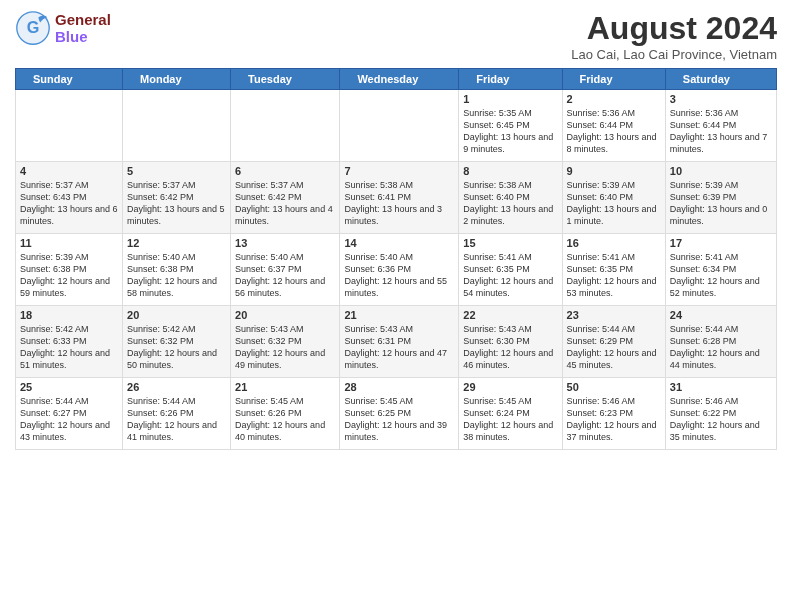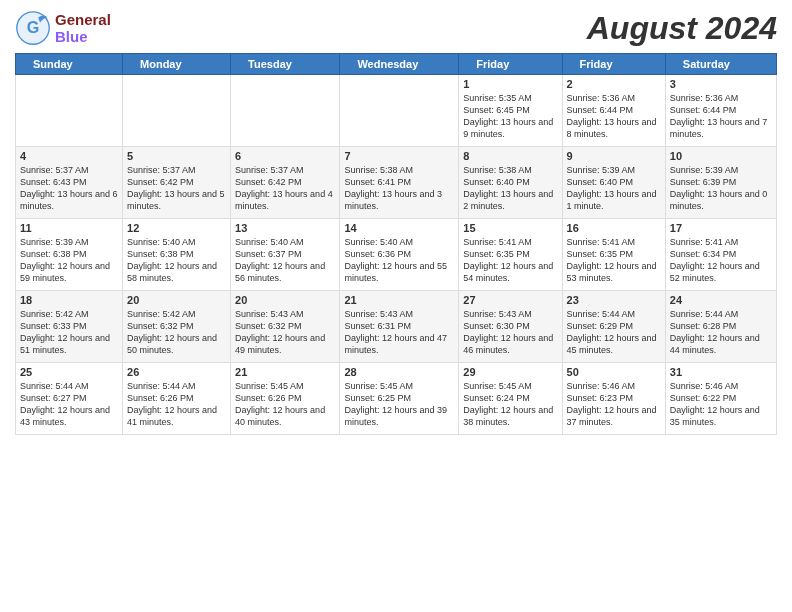--- a/index.html
+++ b/index.html
@@ -26,21 +26,20 @@
       flex-direction: column;
       align-items: flex-start;
     }
     .logo-row {
       display: flex;
       align-items: center;
       gap: 4px;
     }
     .title-block {
       text-align: right;
-      font-style: italic;
     }
     .month-year {
       font-size: 32px;
       font-weight: bold;
       color: #333;
     }
     .location {
       font-size: 13px;
       color: #555;
     }
@@ -105,20 +104,21 @@
         </svg>
         <div>
           <div style="font-size:15px;font-weight:bold;color:#333;">
             <span style="color:#7f1d1d;">General</span><br><span style="color:#8b5cf6;">Blue</span>
           </div>
         </div>
       </div>
     </div>
     <div class="title-block">
       <div class="month-year">August 2024</div>
+      <div class="location">Lao Cai, Lao Cai Province, Vietnam</div>
     </div>
   </div>
 
   <table>
     <thead>
       <tr>
         <th>Sunday</th>
         <th>Monday</th>
         <th>Tuesday</th>
         <th>Wednesday</th>
@@ -259,21 +259,21 @@
             Sunrise: 5:43 AM<br>Sunset: 6:32 PM<br>Daylight: 12 hours and 49 minutes.
           </div>
         </td>
           <td>
           <div class="day-num">21</div>
           <div class="day-info">
             Sunrise: 5:43 AM<br>Sunset: 6:31 PM<br>Daylight: 12 hours and 47 minutes.
           </div>
         </td>
           <td>
-          <div class="day-num">27</div>
+          <div class="day-num">22</div>
           <div class="day-info">
             Sunrise: 5:43 AM<br>Sunset: 6:30 PM<br>Daylight: 12 hours and 46 minutes.
           </div>
         </td>
           <td>
           <div class="day-num">23</div>
           <div class="day-info">
             Sunrise: 5:44 AM<br>Sunset: 6:29 PM<br>Daylight: 12 hours and 45 minutes.
           </div>
         </td>

